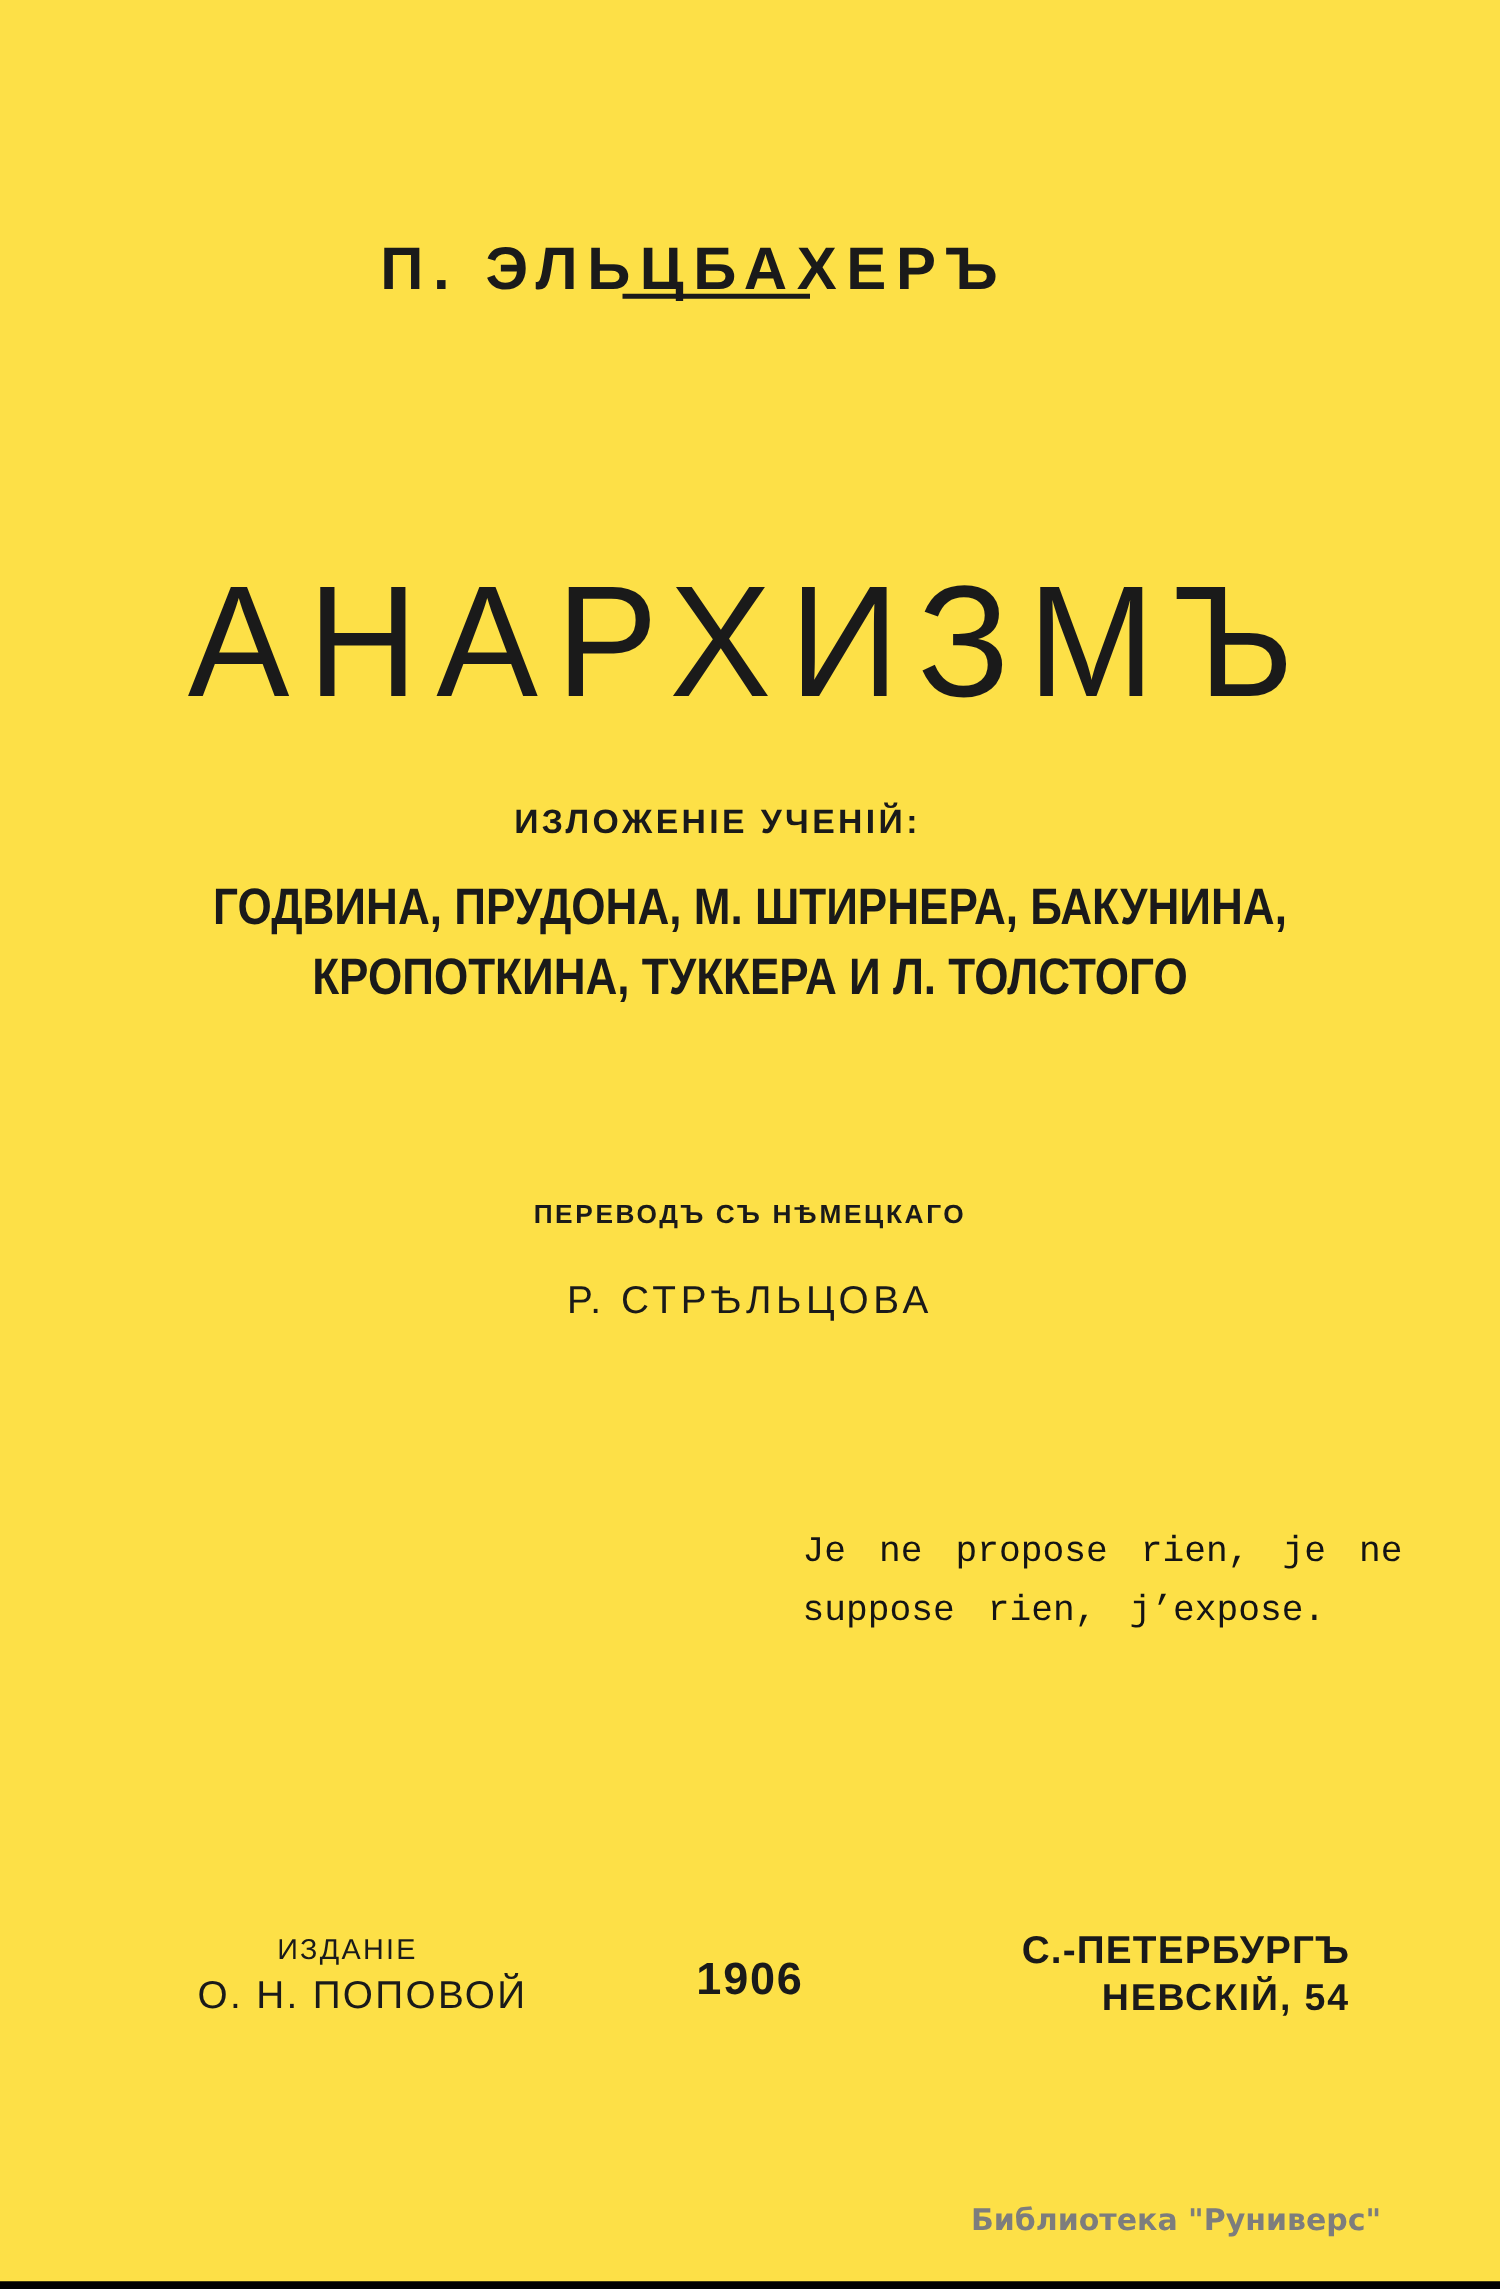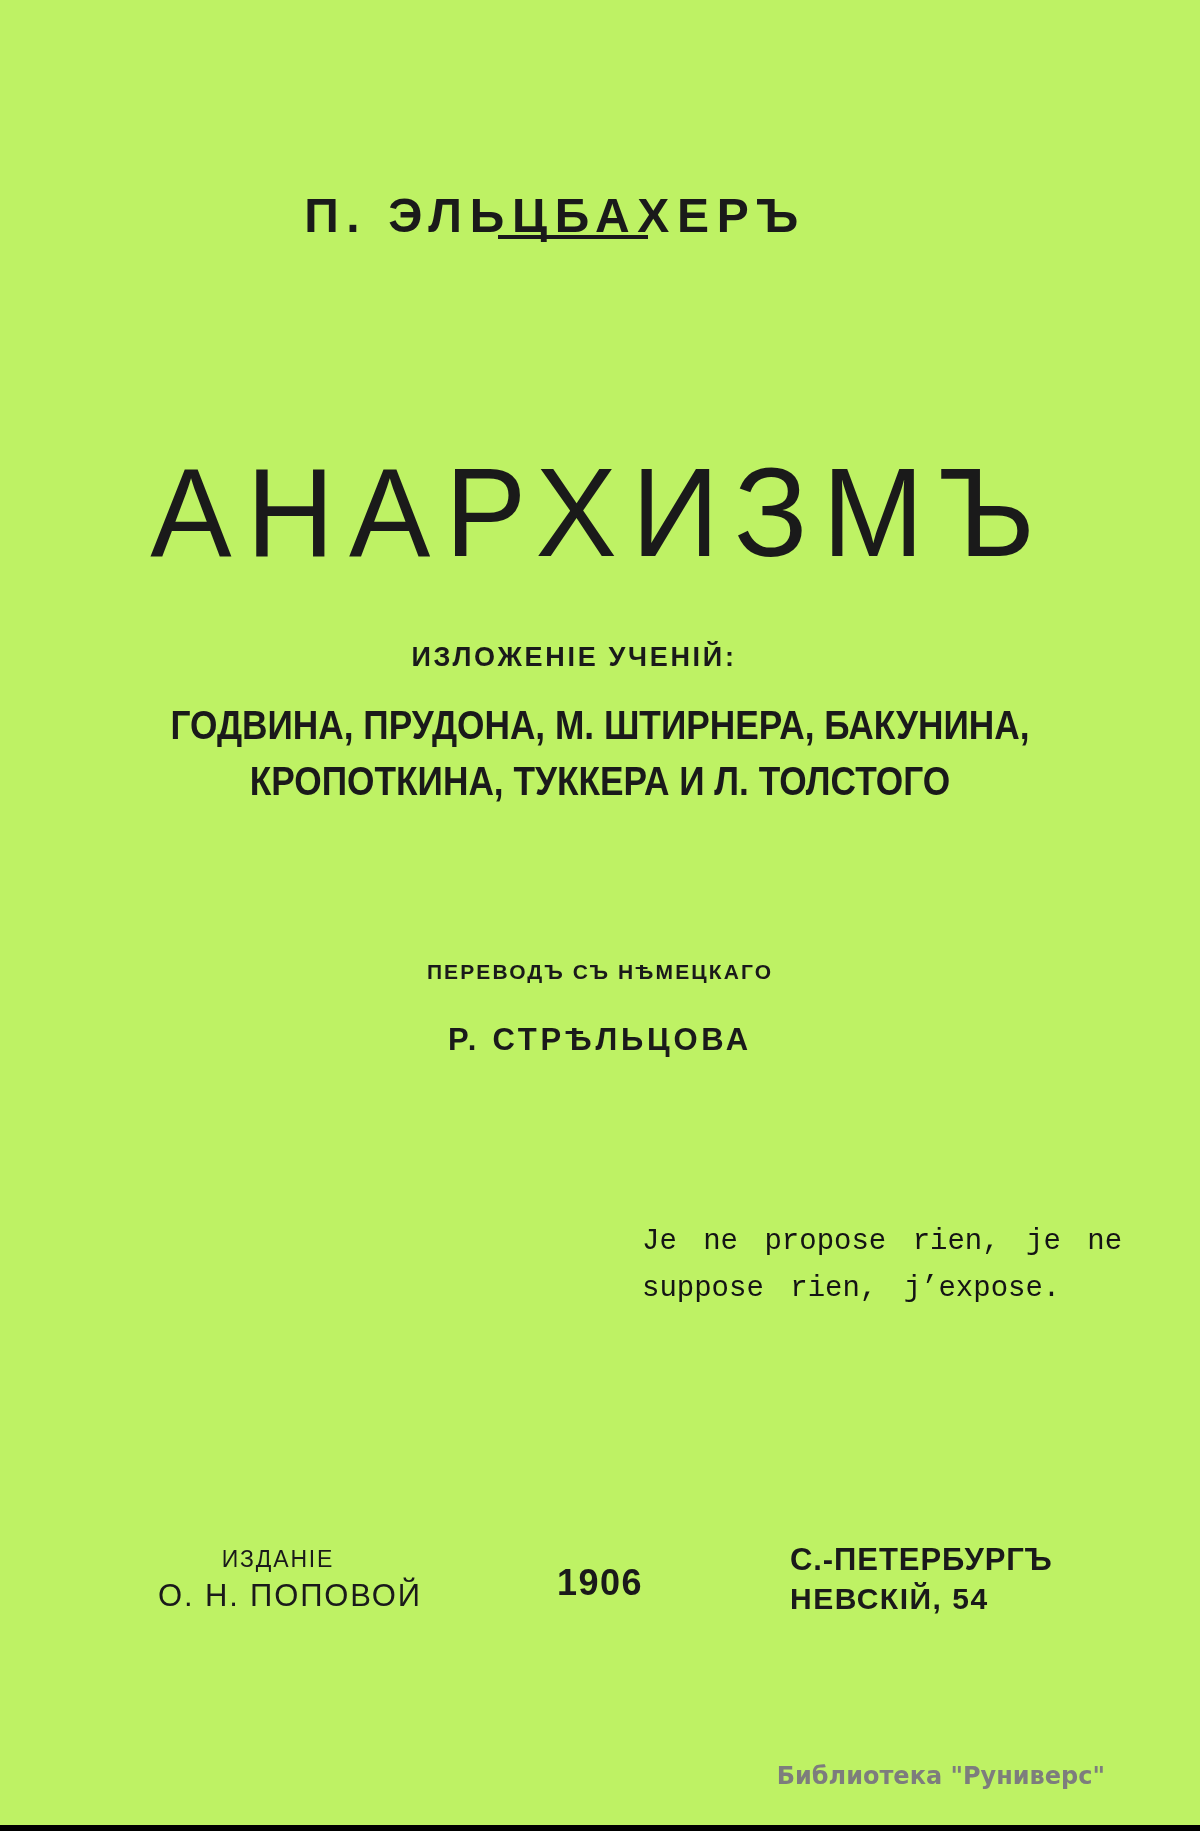--- a/index.html
+++ b/index.html
@@ -4,21 +4,21 @@
 <style>
   html, body {
     margin: 0;
     padding: 0;
     background: #ffffff;
   }
   .page {
     position: relative;
     width: 1200px;
     height: 1831px;
-    background: #bef264;
+    background: #fde047;
     overflow: hidden;
     font-family: "Liberation Sans", sans-serif;
     color: #1a1a1a;
   }
   .abs { position: absolute; }
   .centered {
     left: 0;
     right: 0;
     text-align: center;
     white-space: nowrap;
@@ -76,21 +76,21 @@
   
   .translation-note {
     top: 960px;
     font-size: 21px;
     font-weight: 700;
     letter-spacing: 0.1em;
   }
   .translator-name {
     top: 1022px;
     font-size: 31px;
-    font-weight: 700;
+    font-weight: 400;
     letter-spacing: 0.12em;
   }
 
   
   .epigraph {
     left: 642px;
     top: 1218px;
     width: 380px;
     font-family: Liberation Mono, monospace;
     font-size: 29px;
@@ -125,21 +125,21 @@
     width: 120px;
     text-align: center;
     font-size: 36px;
     font-weight: 700;
     letter-spacing: 0.04em;
   }
   .imprint-city {
     left: 790px;
     top: 1542px;
     width: 290px;
-    text-align: left;
+    text-align: right;
   }
   .imprint-city .line1 {
     font-size: 31px;
     font-weight: 700;
     letter-spacing: 0.03em;
     white-space: nowrap;
   }
   .imprint-city .line2 {
     margin-top: 4px;
     font-size: 30px;

